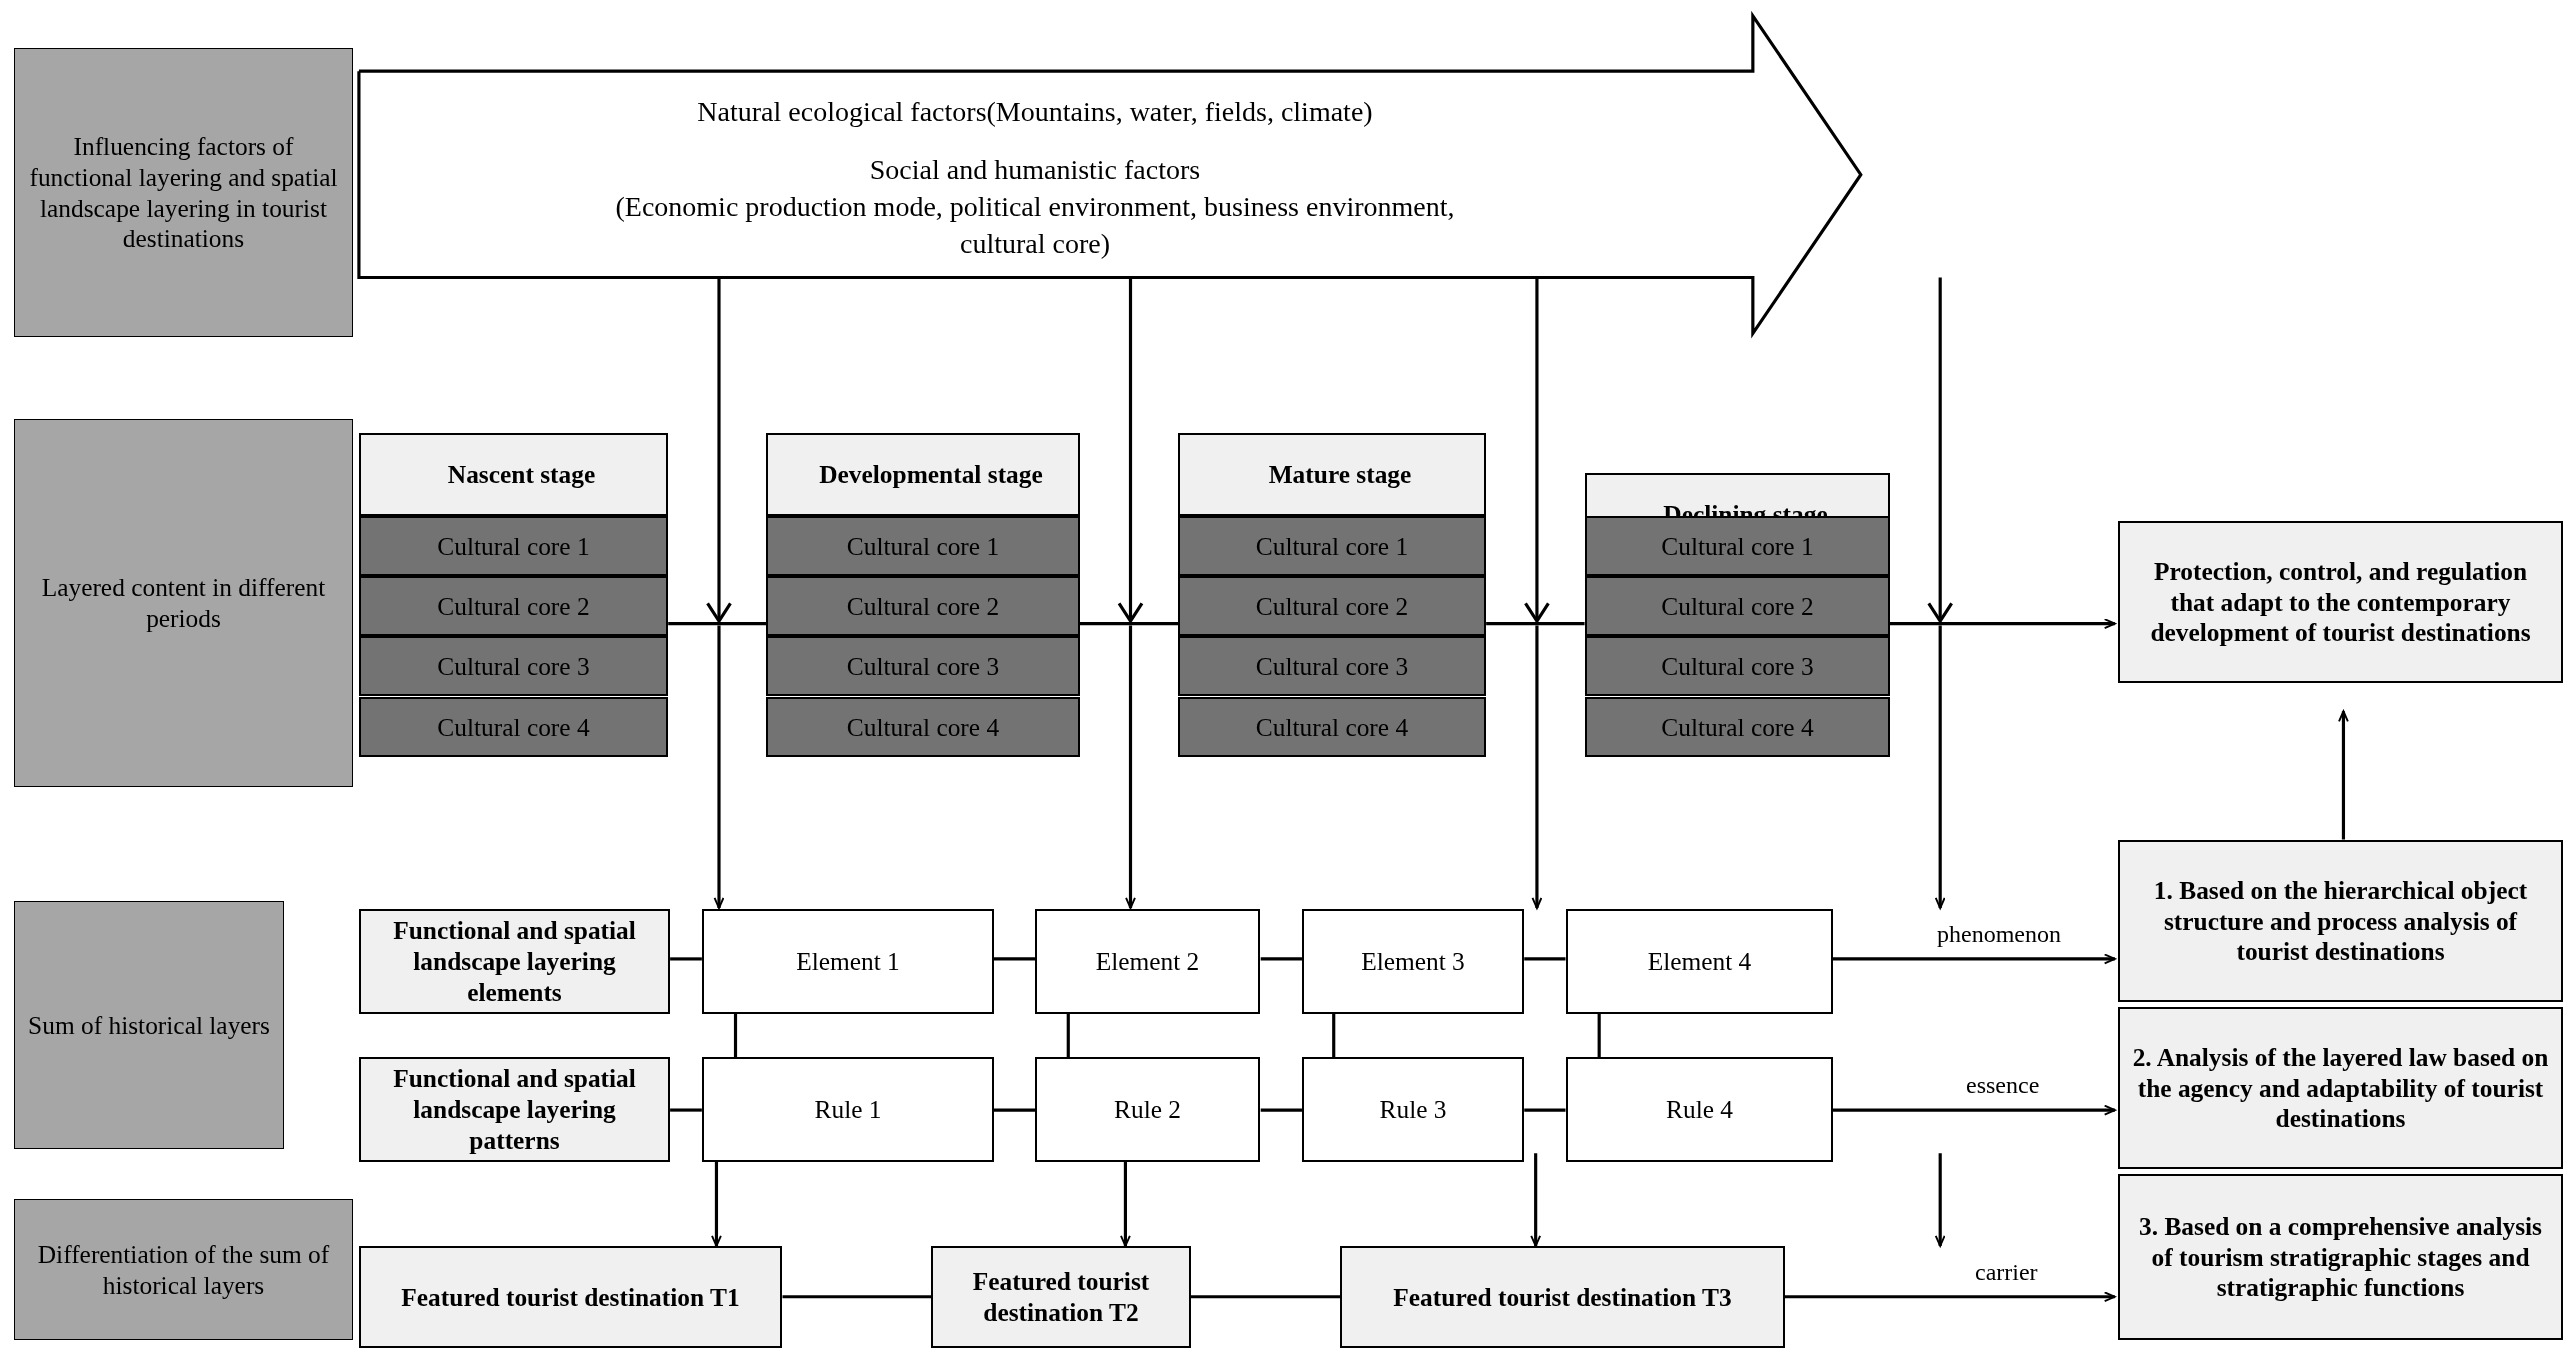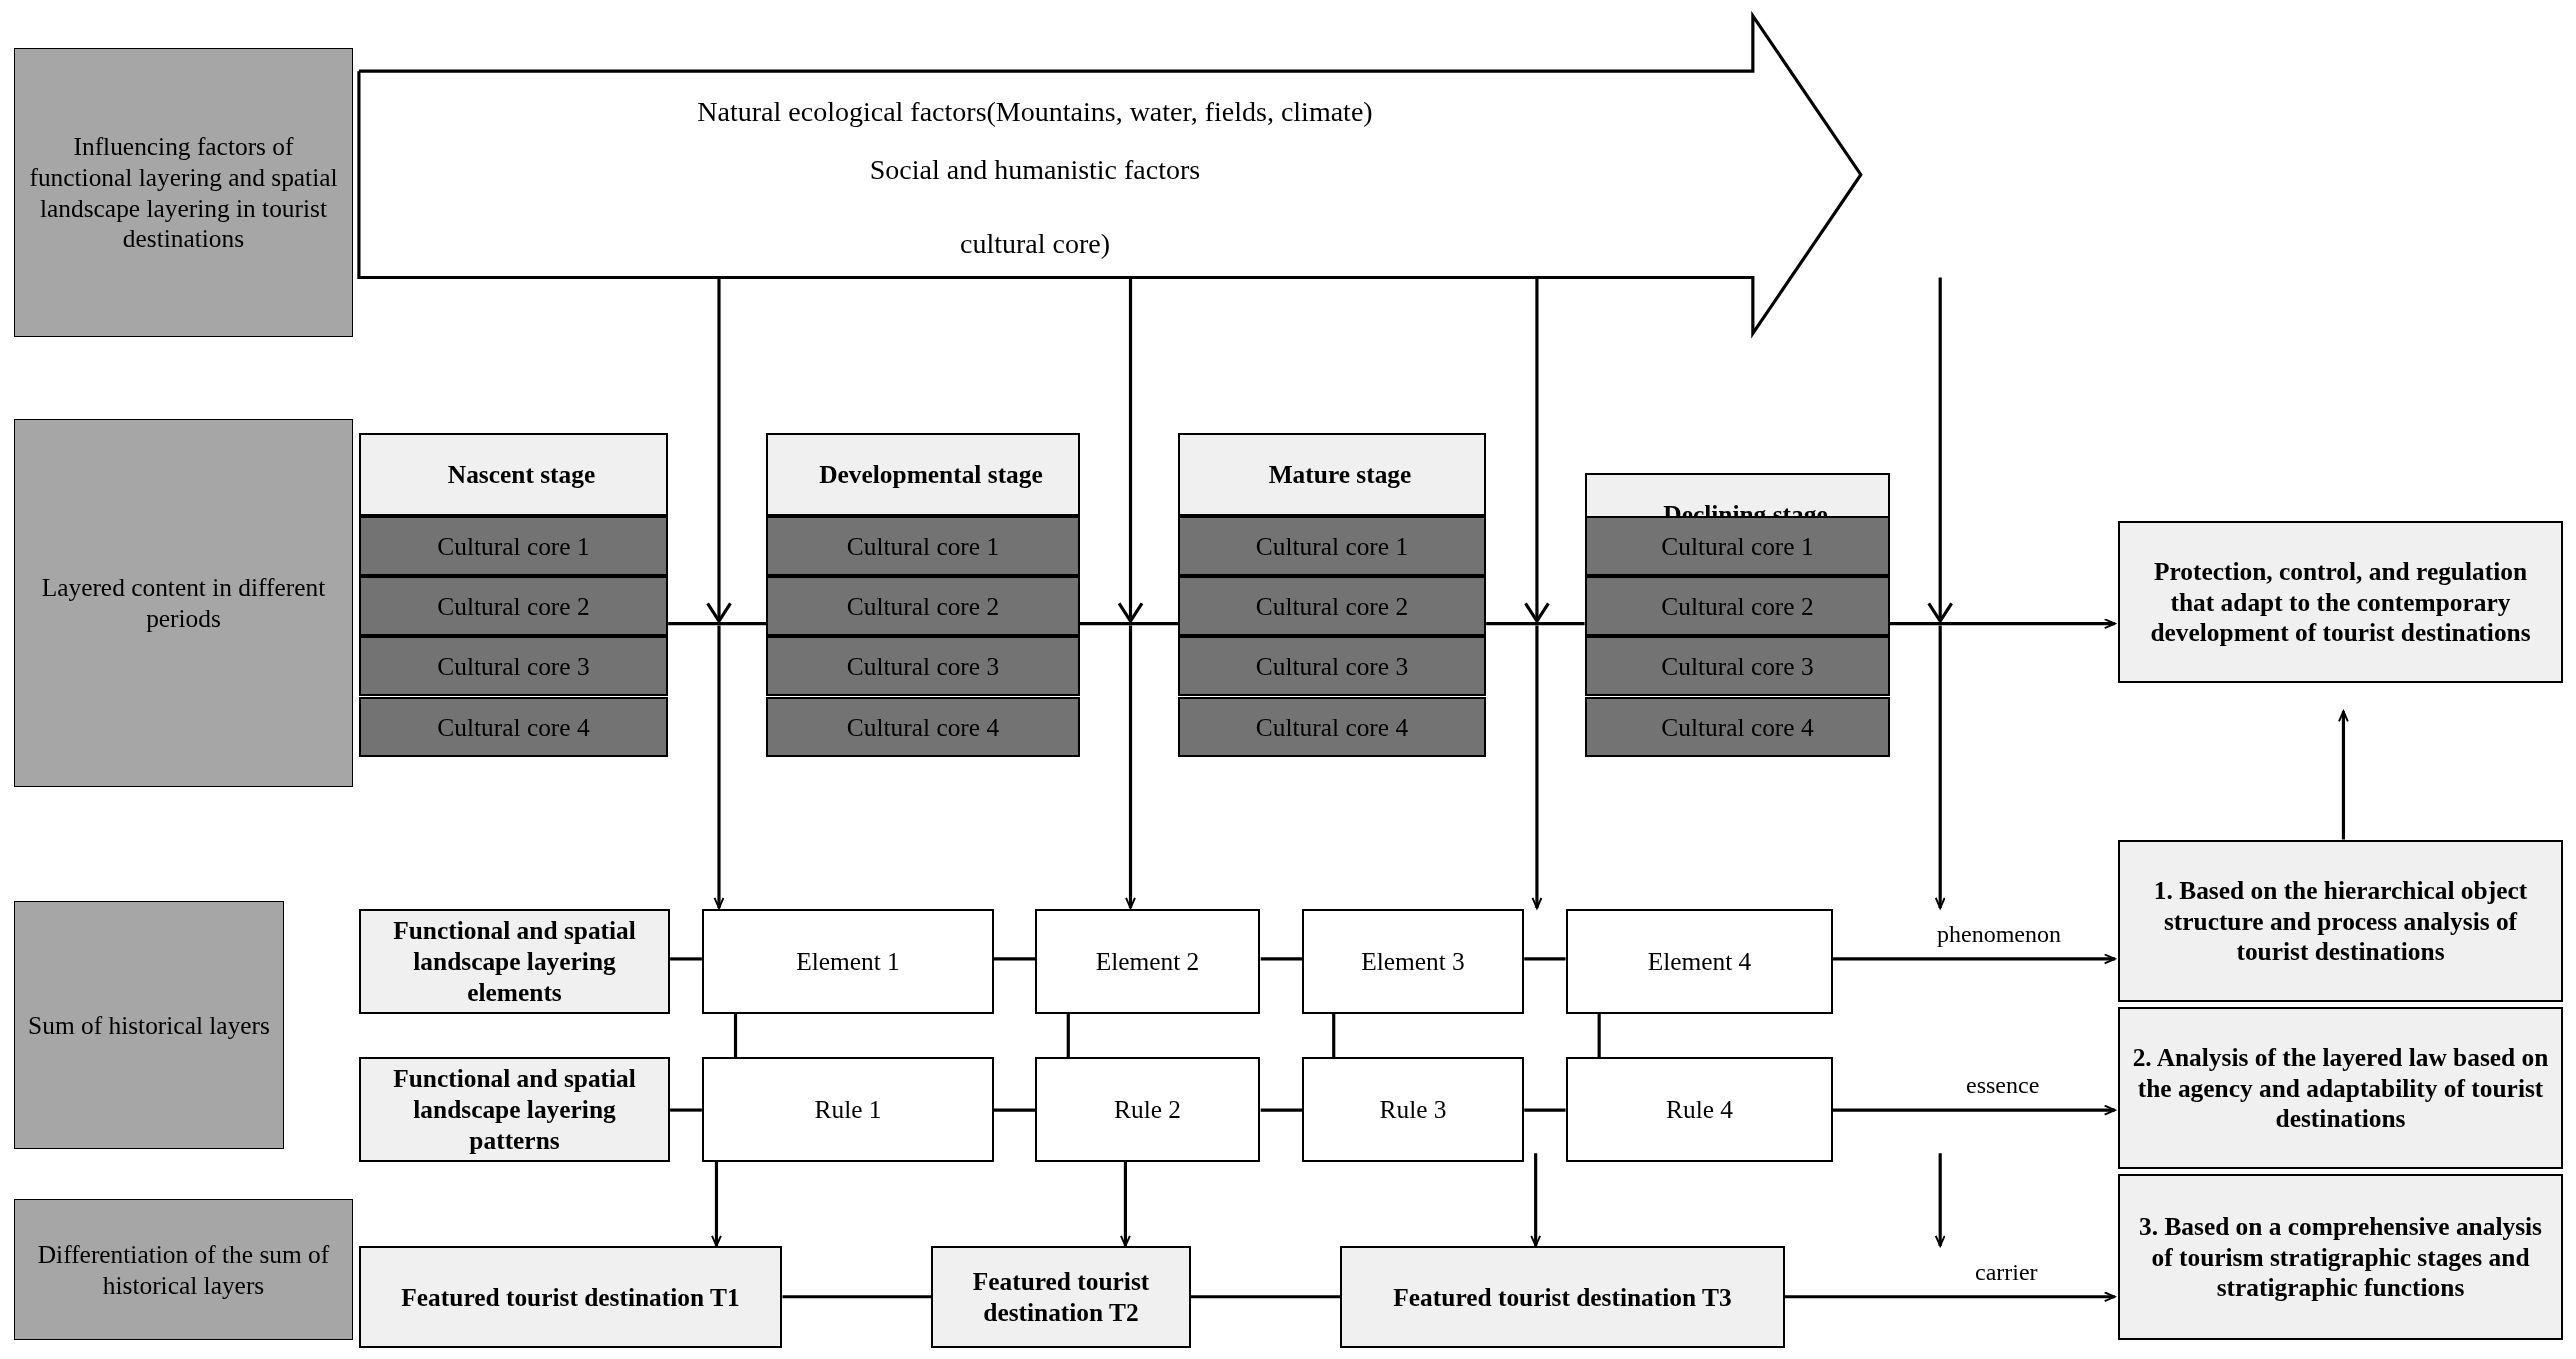--- a/index.html
+++ b/index.html
@@ -108,20 +108,21 @@
   <div class="box cat" style="left:14px;top:901px;width:270px;height:248px;">
     <span>Sum of historical layers</span>
   </div>
 
   <div class="box cat" style="left:14px;top:1199px;width:339px;height:141px;">
     <span>Differentiation of the sum of historical layers</span>
   </div>
 
   <div class="banner-text" style="left:368px;top:94px;width:1334px;">Natural ecological factors(Mountains, water, fields, climate)</div>
   <div class="banner-text" style="left:368px;top:152px;width:1334px;">Social and humanistic factors</div>
+  <div class="banner-text" style="left:368px;top:189px;width:1334px;">(Economic production mode, political environment, business environment,</div>
   <div class="banner-text" style="left:368px;top:226px;width:1334px;">cultural core)</div>
 
   <div class="box stage-head" style="left:359px;top:433px;width:309px;height:83px;">
     <span>Nascent stage</span>
   </div>
   <div class="box core-cell" style="left:359px;top:516px;width:309px;height:60px;">
     <span>Cultural core 1</span>
     </div>
   <div class="box core-cell" style="left:359px;top:576px;width:309px;height:60px;">
     <span>Cultural core 2</span>

